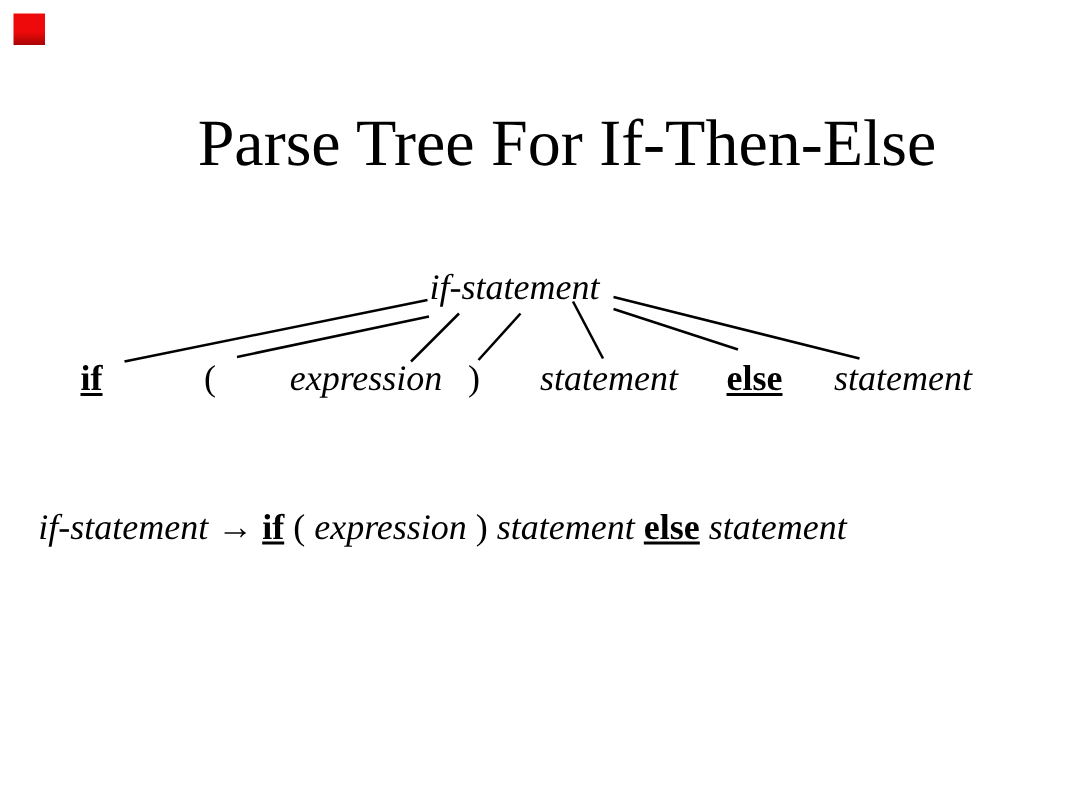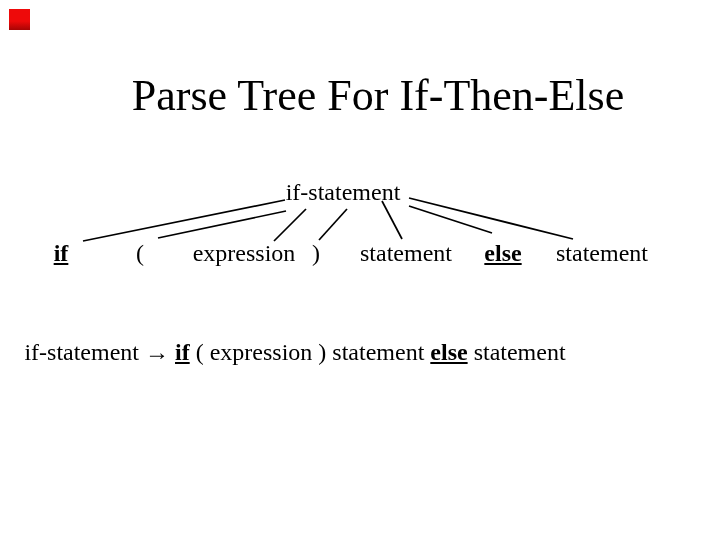--- a/index.html
+++ b/index.html
@@ -38,21 +38,21 @@
     height: 540px;
   }
   .edges line { stroke: #000000; stroke-width: 1.7; }
   .node {
     position: absolute;
     font-size: 24px;
     line-height: 1;
     white-space: nowrap;
     transform: translateX(-50%);
   }
-  .it { }
+  .it { font-style: italic; }
   .b  { font-weight: bold; text-decoration: underline; }
   .production {
     position: absolute;
     left: 0;
     top: 340px;
     width: 590px;
     text-align: center;
     font-size: 24px;
     line-height: 1;
     white-space: nowrap;

